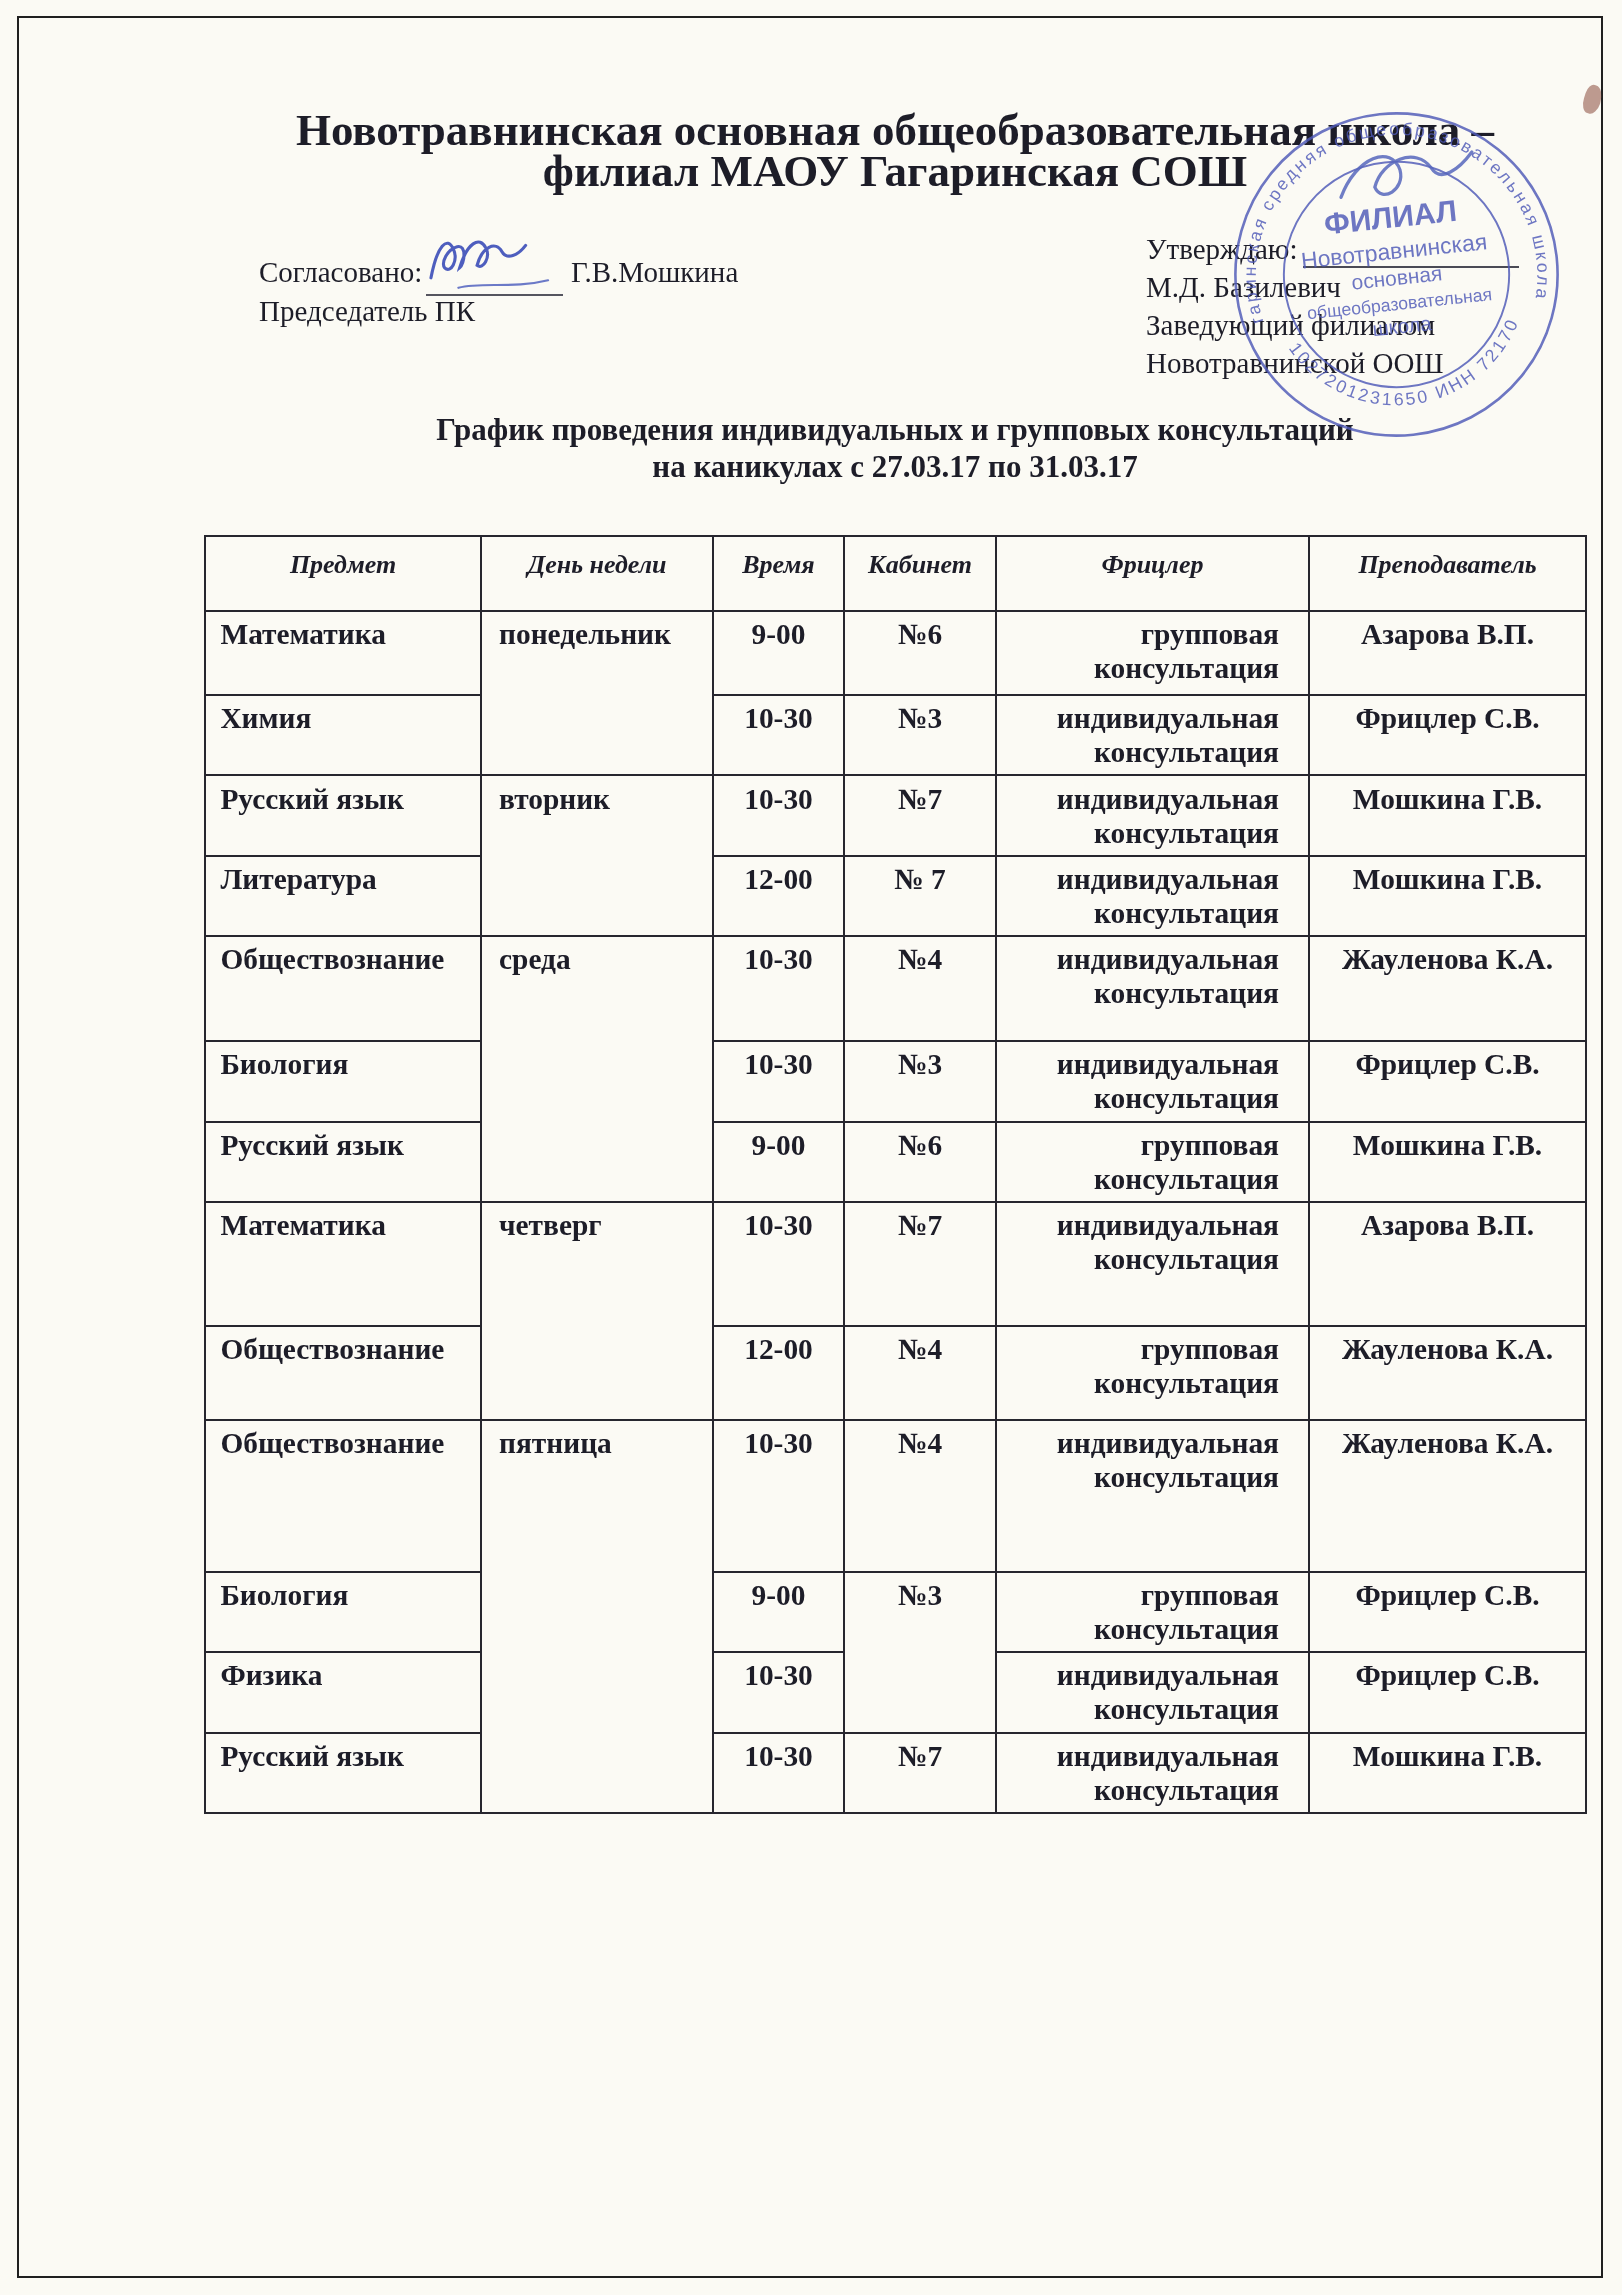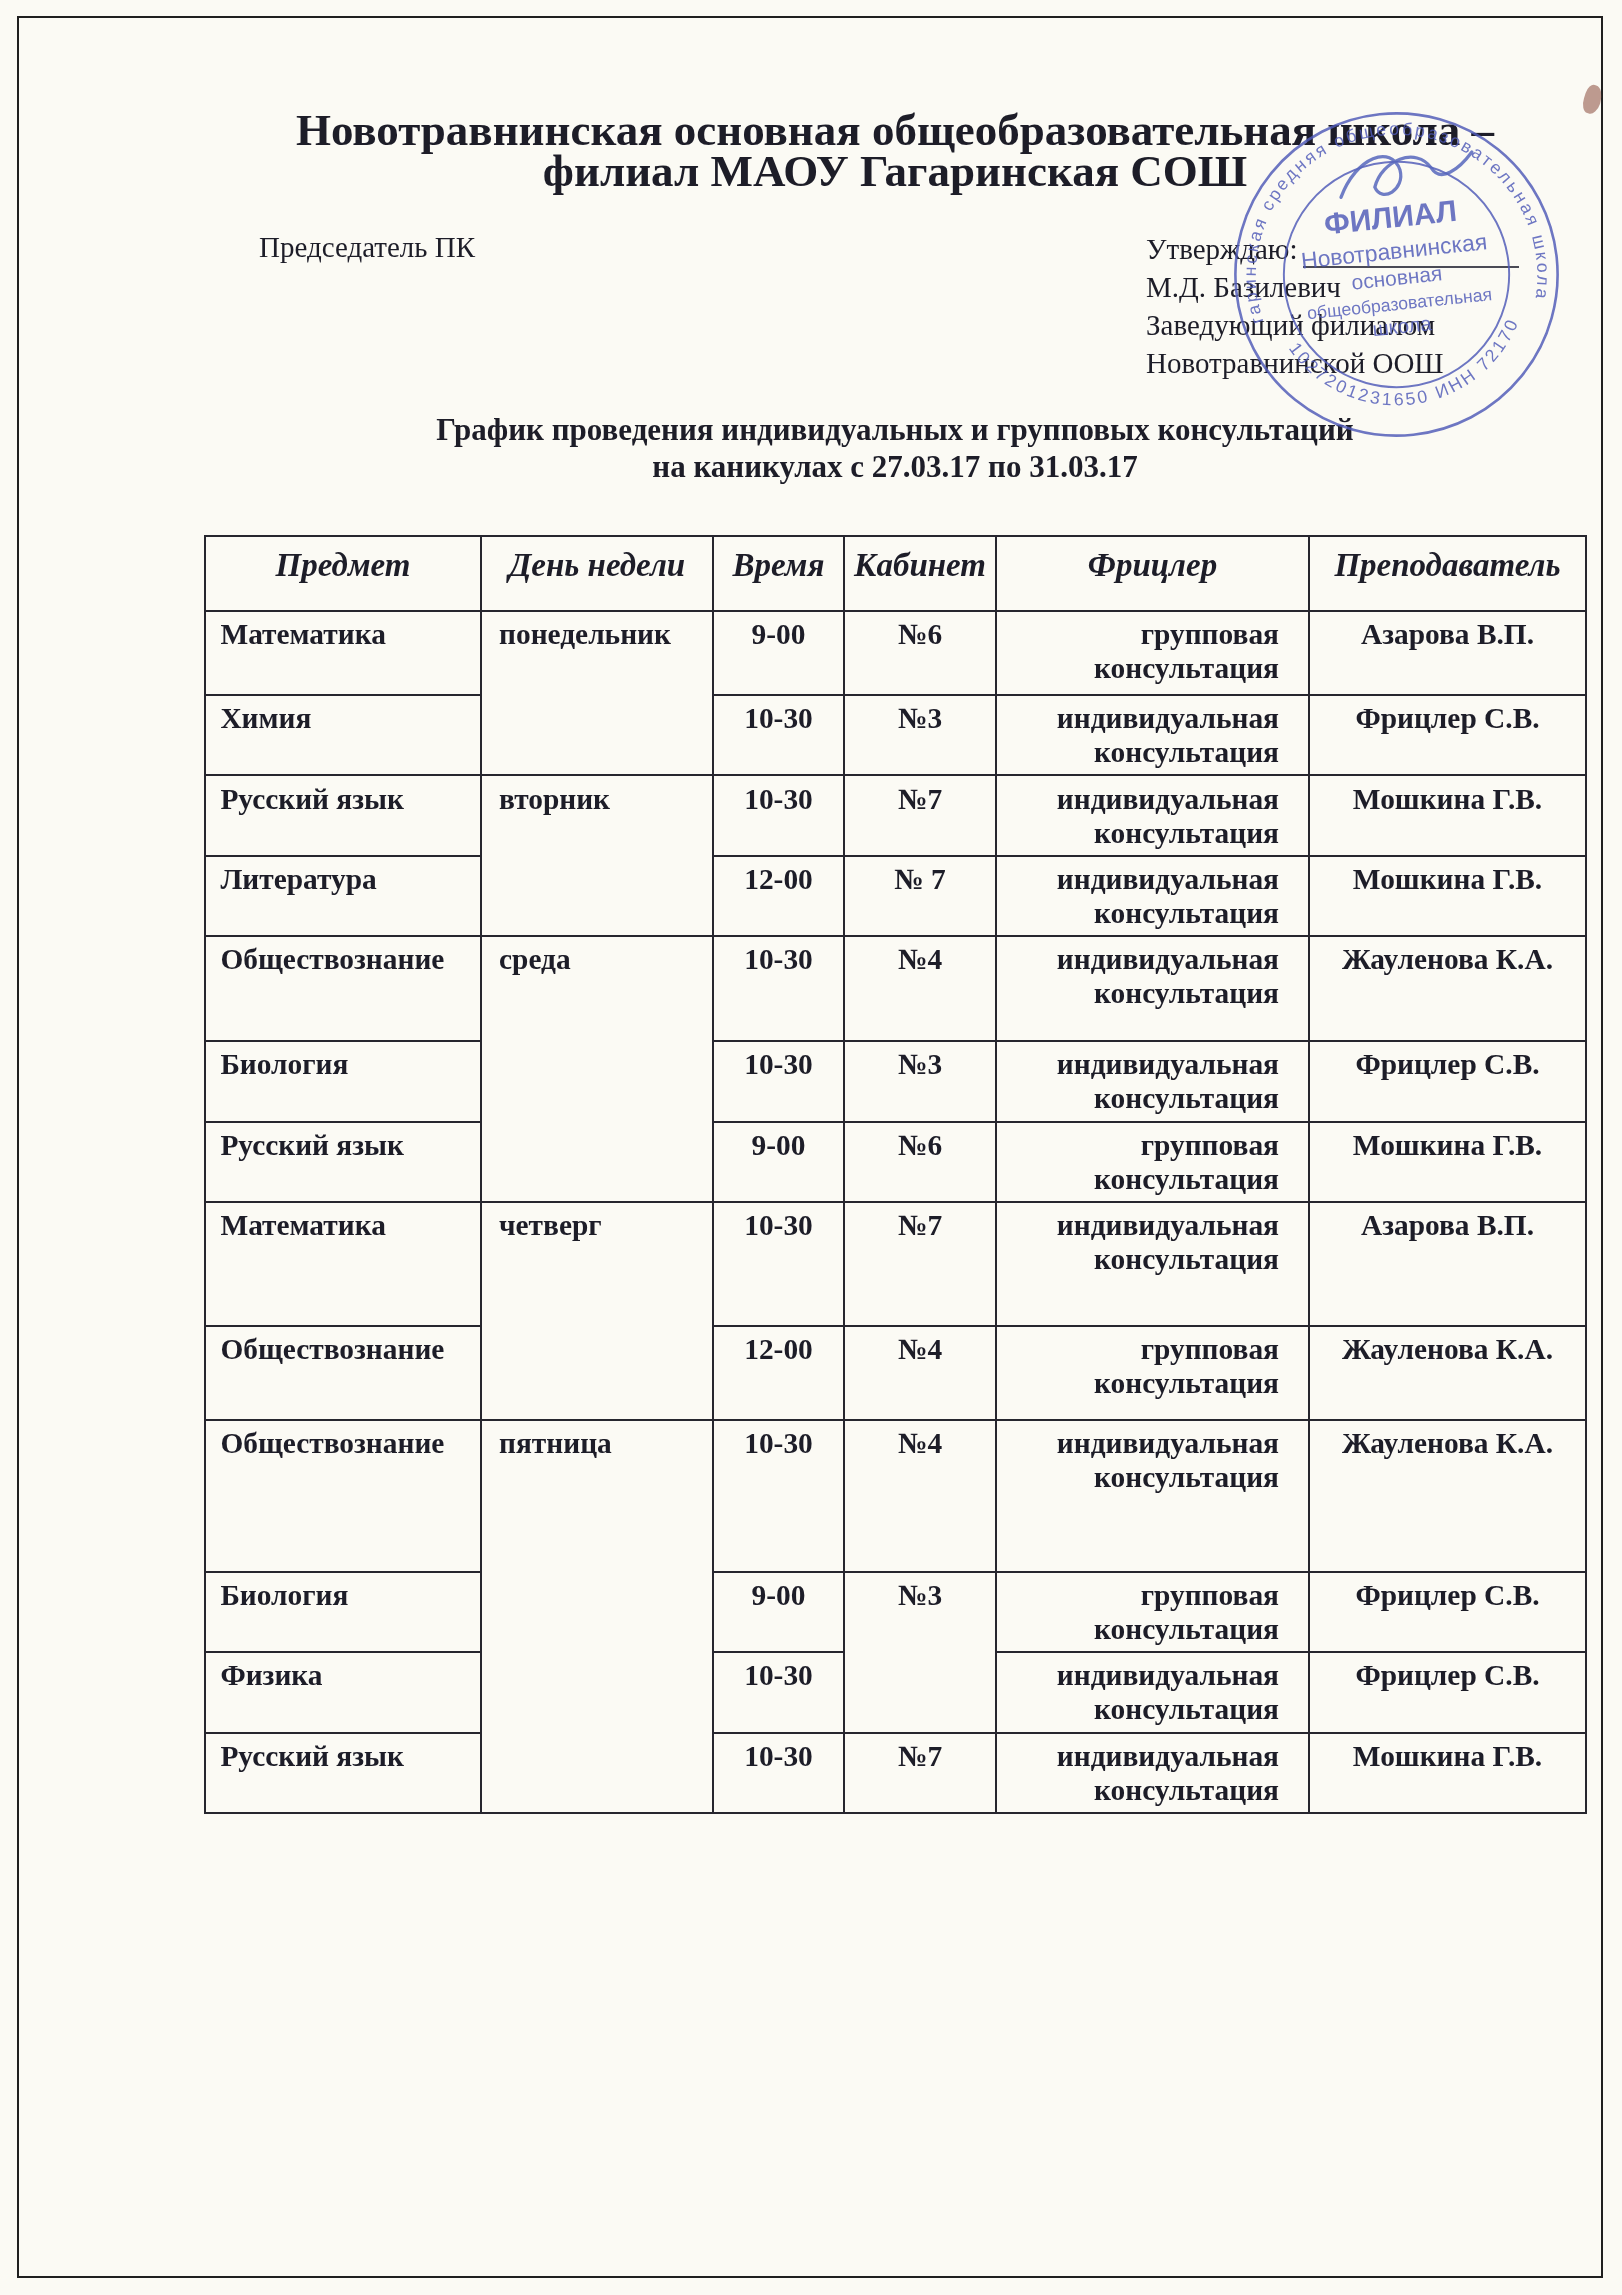--- a/index.html
+++ b/index.html
@@ -66,21 +66,21 @@
     position:absolute; left:204px; top:535px; width:1382px;
     border-collapse:collapse; table-layout:fixed;
   }
   .schedule th, .schedule td {
     border:2px solid #26262e;
     font-weight:bold; font-size:29.4px; line-height:34px;
     vertical-align:top; padding:5.2px 7.9px; color:#1d1d28;
     overflow:hidden;
   }
   .schedule th {
-    font-style:italic; font-size:33px; text-align:center;
+    font-style:italic; font-size:26px; text-align:center;
     vertical-align:middle; padding-bottom:22px;
   }
   td.c-subject { text-align:left; padding-left:14.4px; }
   td.c-day     { text-align:left; padding-left:17px; }
   td.c-time, td.c-room, td.c-teacher { text-align:center; }
   td.c-students { text-align:right; padding-left:29px; padding-right:29px; }
 
   tr.r0  { height:75px; }
   tr.r1  { height:84px; }
   tr.r2  { height:73px;margin-top:46px; }
@@ -106,20 +106,30 @@
 <div class="page">
   <div class="scan-frame"></div>
   <div class="corner-mark"></div>
 
   <div class="school-header">
     <div>Новотравнинская основная общеобразовательная школа –</div>
     <div>филиал МАОУ  Гагаринская СОШ</div>
   </div>
 
   <div class="approve-left">
+    <div class="sig-row">
+      <span>Согласовано:</span>
+      <span class="handwritten-sig">
+        <svg viewBox="0 0 220 110">
+          <path d="M8,80 C18,28 34,12 44,34 C52,52 40,74 30,64 C24,56 34,34 50,30 C66,26 62,58 54,64 C66,24 86,12 96,32 C104,46 92,68 82,60 C90,30 112,20 122,38 C130,52 148,44 160,28" fill="none" stroke="#3b4db8" stroke-width="5" stroke-linecap="round" opacity="0.9"></path>
+          <path d="M52,96 C90,86 140,98 196,84" fill="none" stroke="#3b4db8" stroke-width="3.5" stroke-linecap="round" opacity="0.75"></path>
+        </svg>
+      </span>
+      <span>Г.В.Мошкина</span>
+    </div>
     <div>Председатель ПК</div>
   </div>
 
   <div class="approve-right">
     <div class="sig-row">
       <span>Утверждаю:</span>
       <span class="sign-line"></span>
     </div>
     <div>М.Д. Базилевич</div>
     <div>Заведующий филиалом</div>

